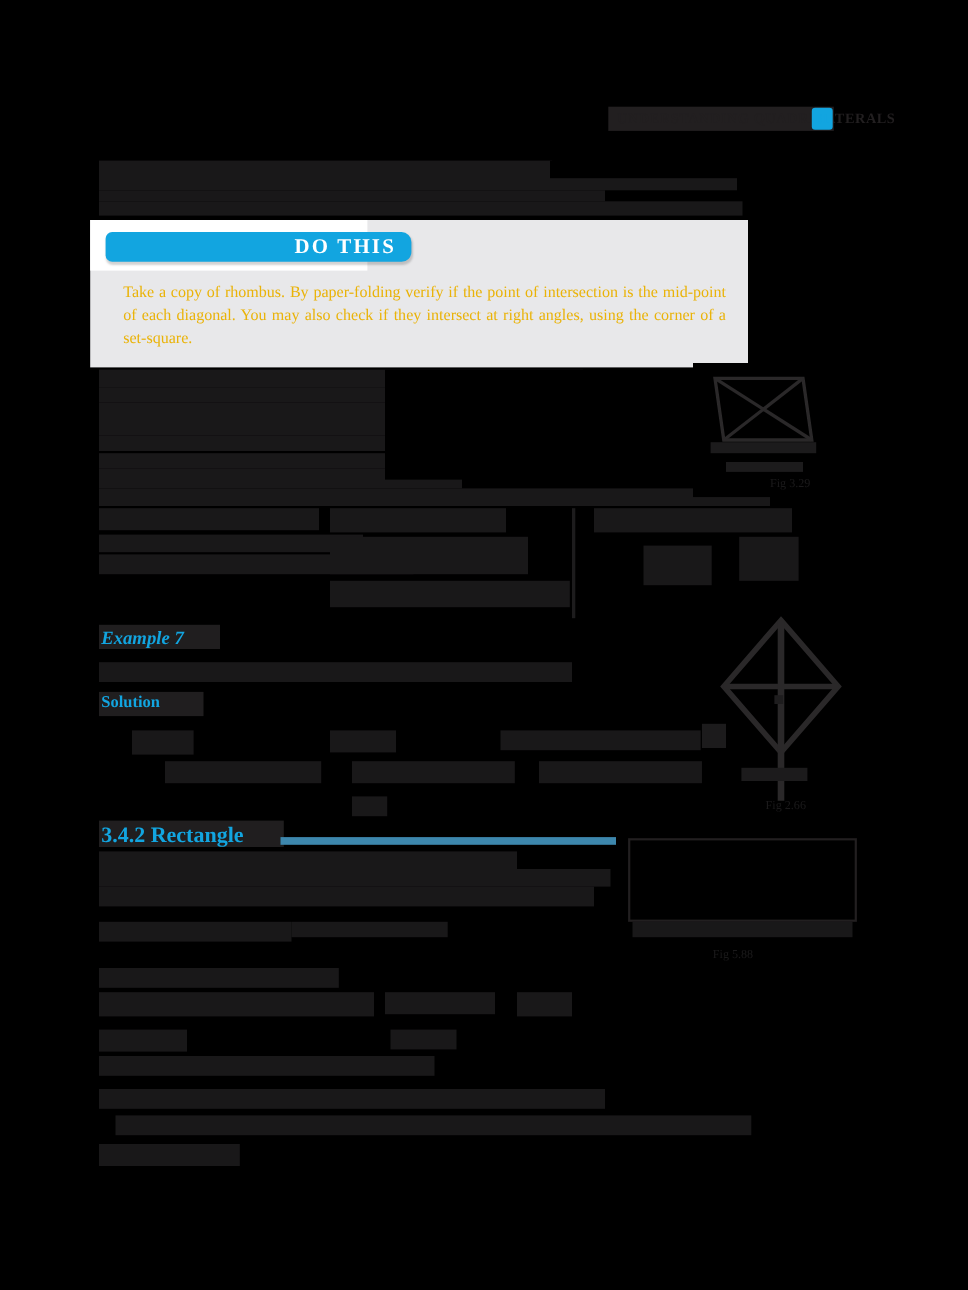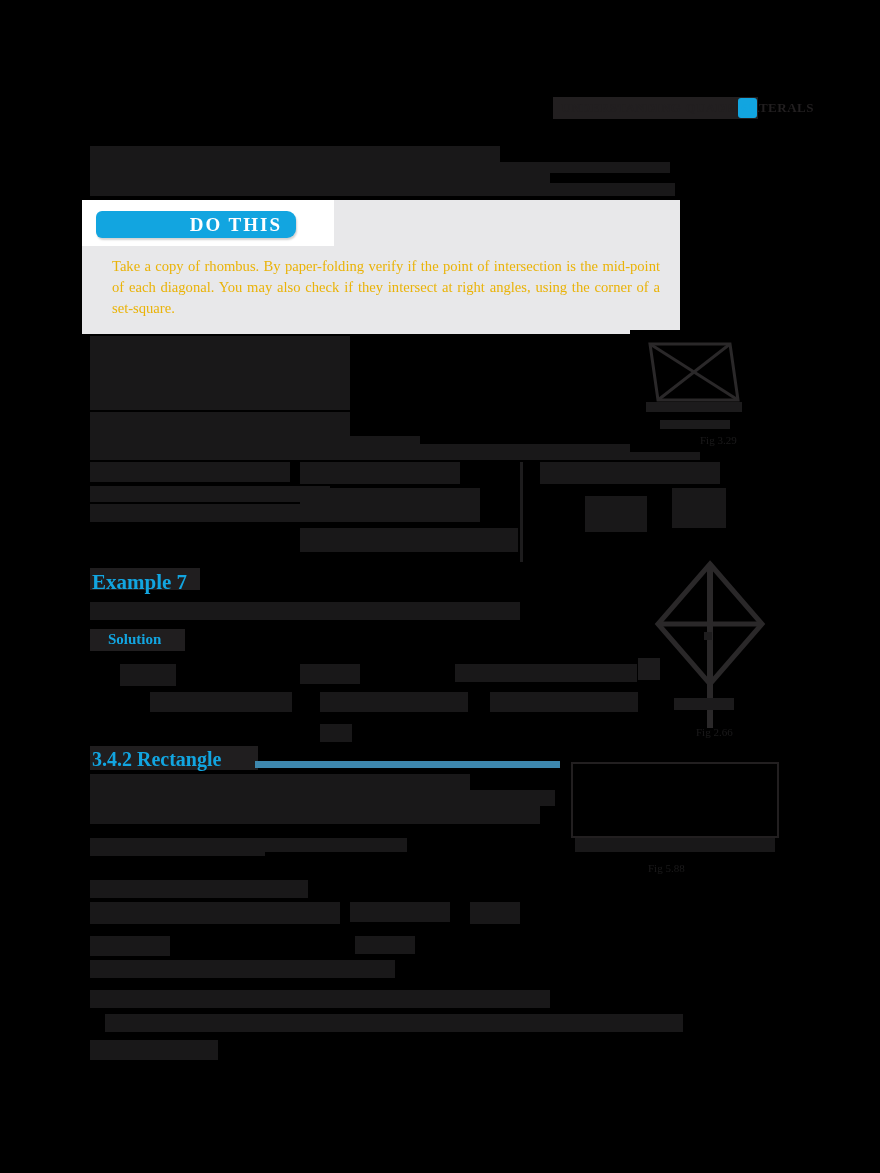--- a/index.html
+++ b/index.html
@@ -76,21 +76,21 @@
     left: 82px;
     top: 200px;
     width: 252px;
     height: 46px;
     background: #ffffff;
   }
   .dothis-tab {
     position: absolute;
     left: 96px;
     top: 211px;
-    width: 200px;
+    width: 278px;
     height: 27px;
     background: #12a5e0;
     border-radius: 6px 9px 9px 6px;
     box-shadow: 1px 2px 2px rgba(0,0,0,.18);
   }
   .dothis-tab-label {
     position: absolute;
     right: 14px;
     top: 3px;
     font-family: "Liberation Serif", serif;
@@ -113,22 +113,22 @@
   }
 
   
   .blue-head {
     position: absolute;
     font-family: "Liberation Serif", serif;
     font-weight: bold;
     color: #12a5e0;
     white-space: nowrap;
   }
-  .blue-head.h-example { left: 92px; top: 570px; font-size: 21px; }
-  .blue-head.h-solution { left: 92px; top: 631px; font-size: 15px; margin-left: 16px; }
+  .blue-head.h-example { left: 92px; top: 570px; font-size: 17px; font-style: italic; }
+  .blue-head.h-solution { left: 92px; top: 631px; font-size: 15px; }
   .blue-head.h-try { left: 92px; top: 748px; font-size: 20px; }
 
   .head-shade {
     position: absolute;
     background: #201e1f;
   }
 
   .blue-rule {
     position: absolute;
     left: 255px;

